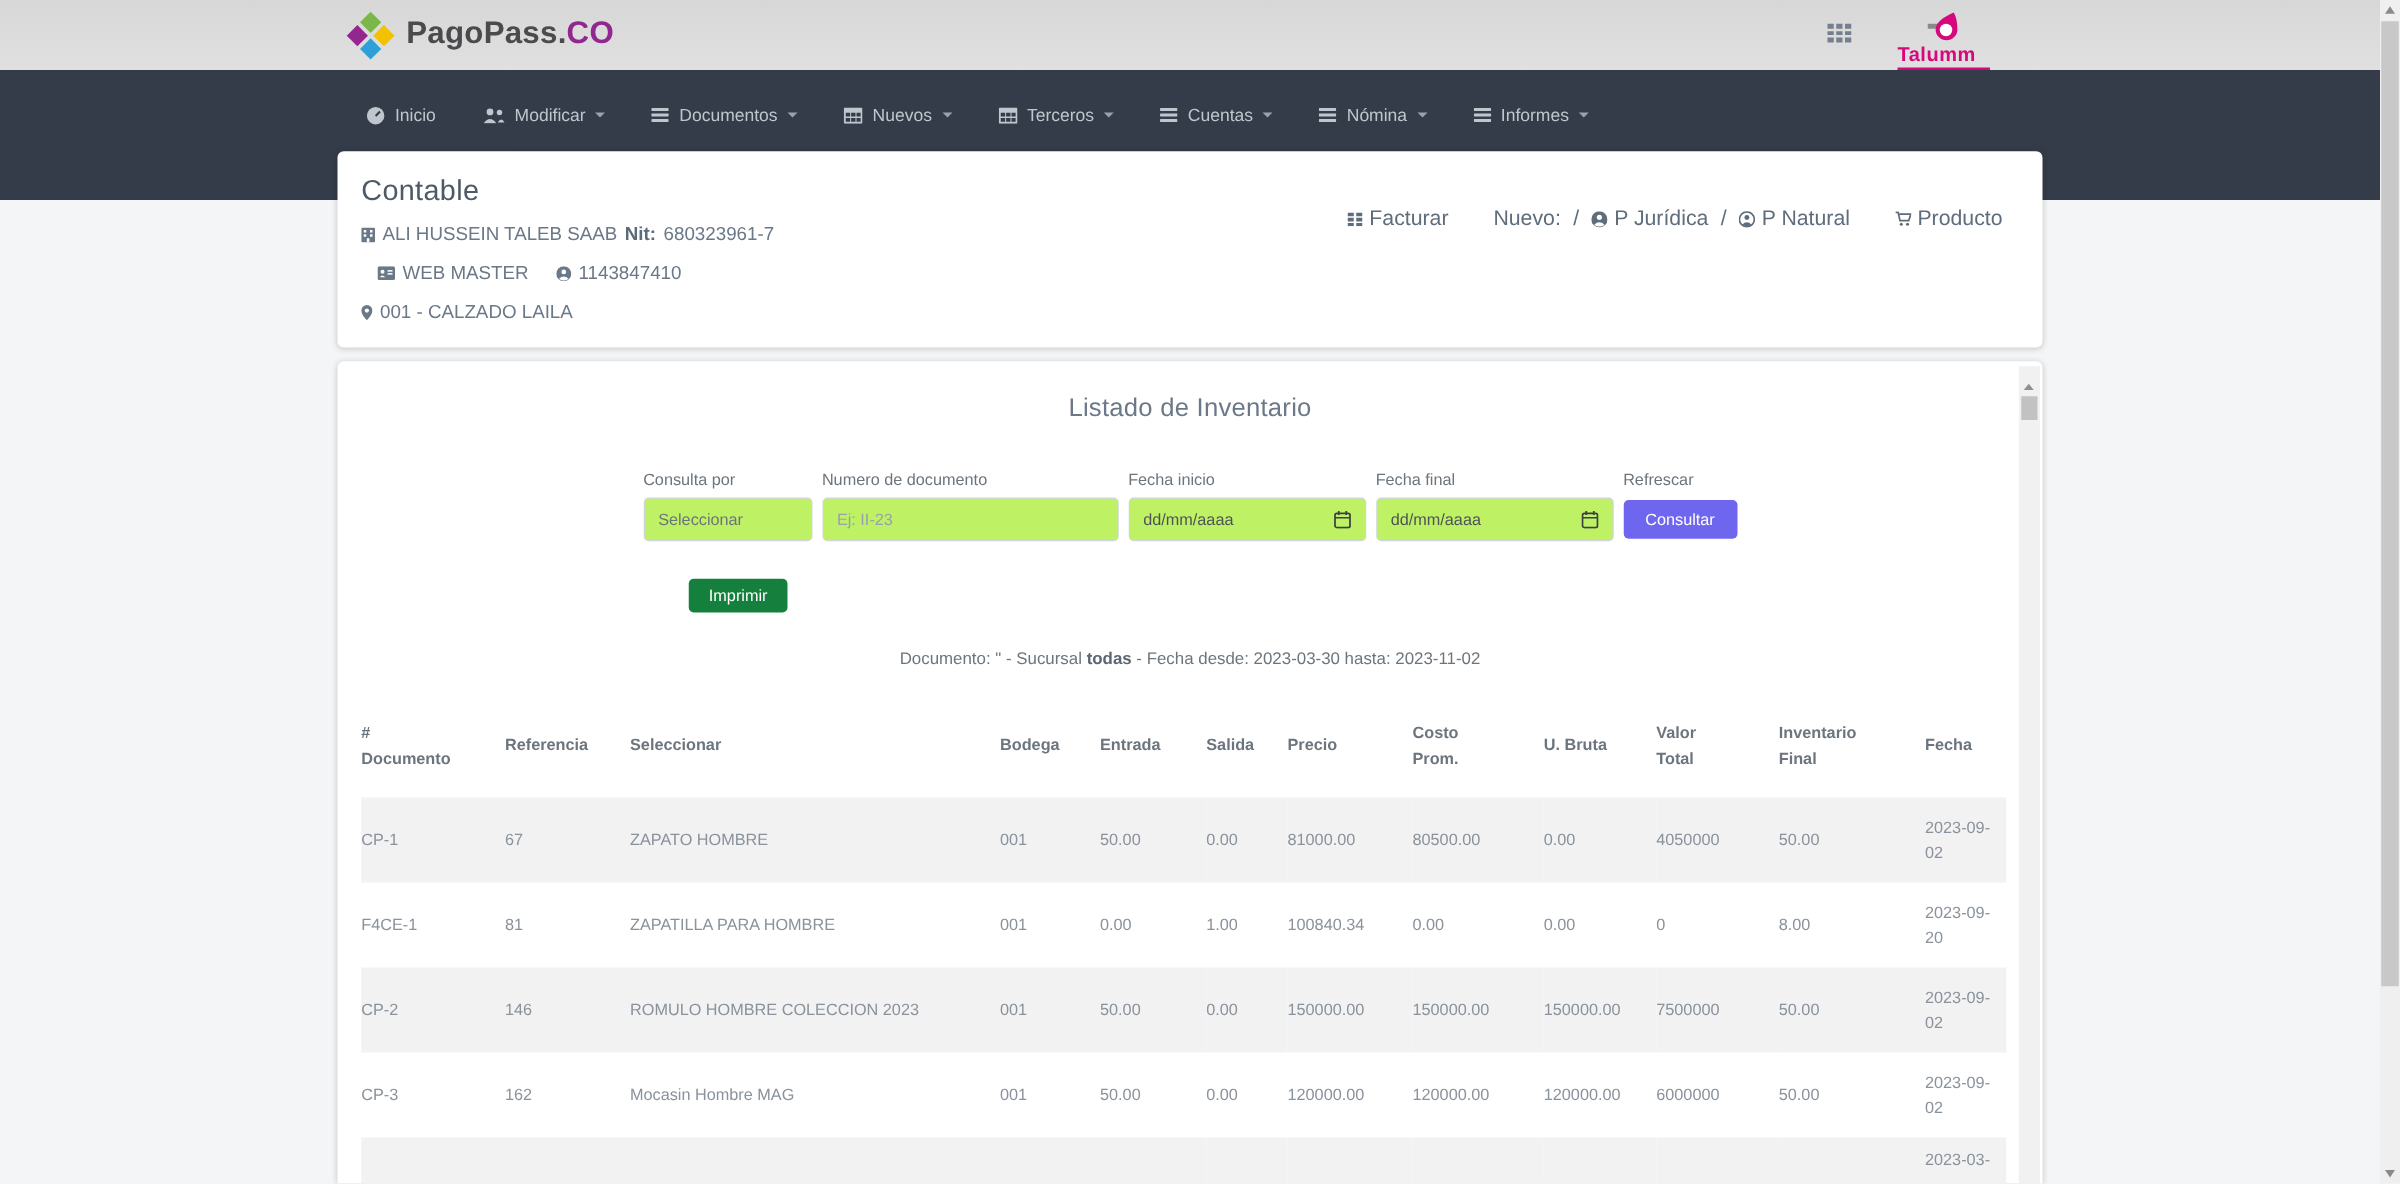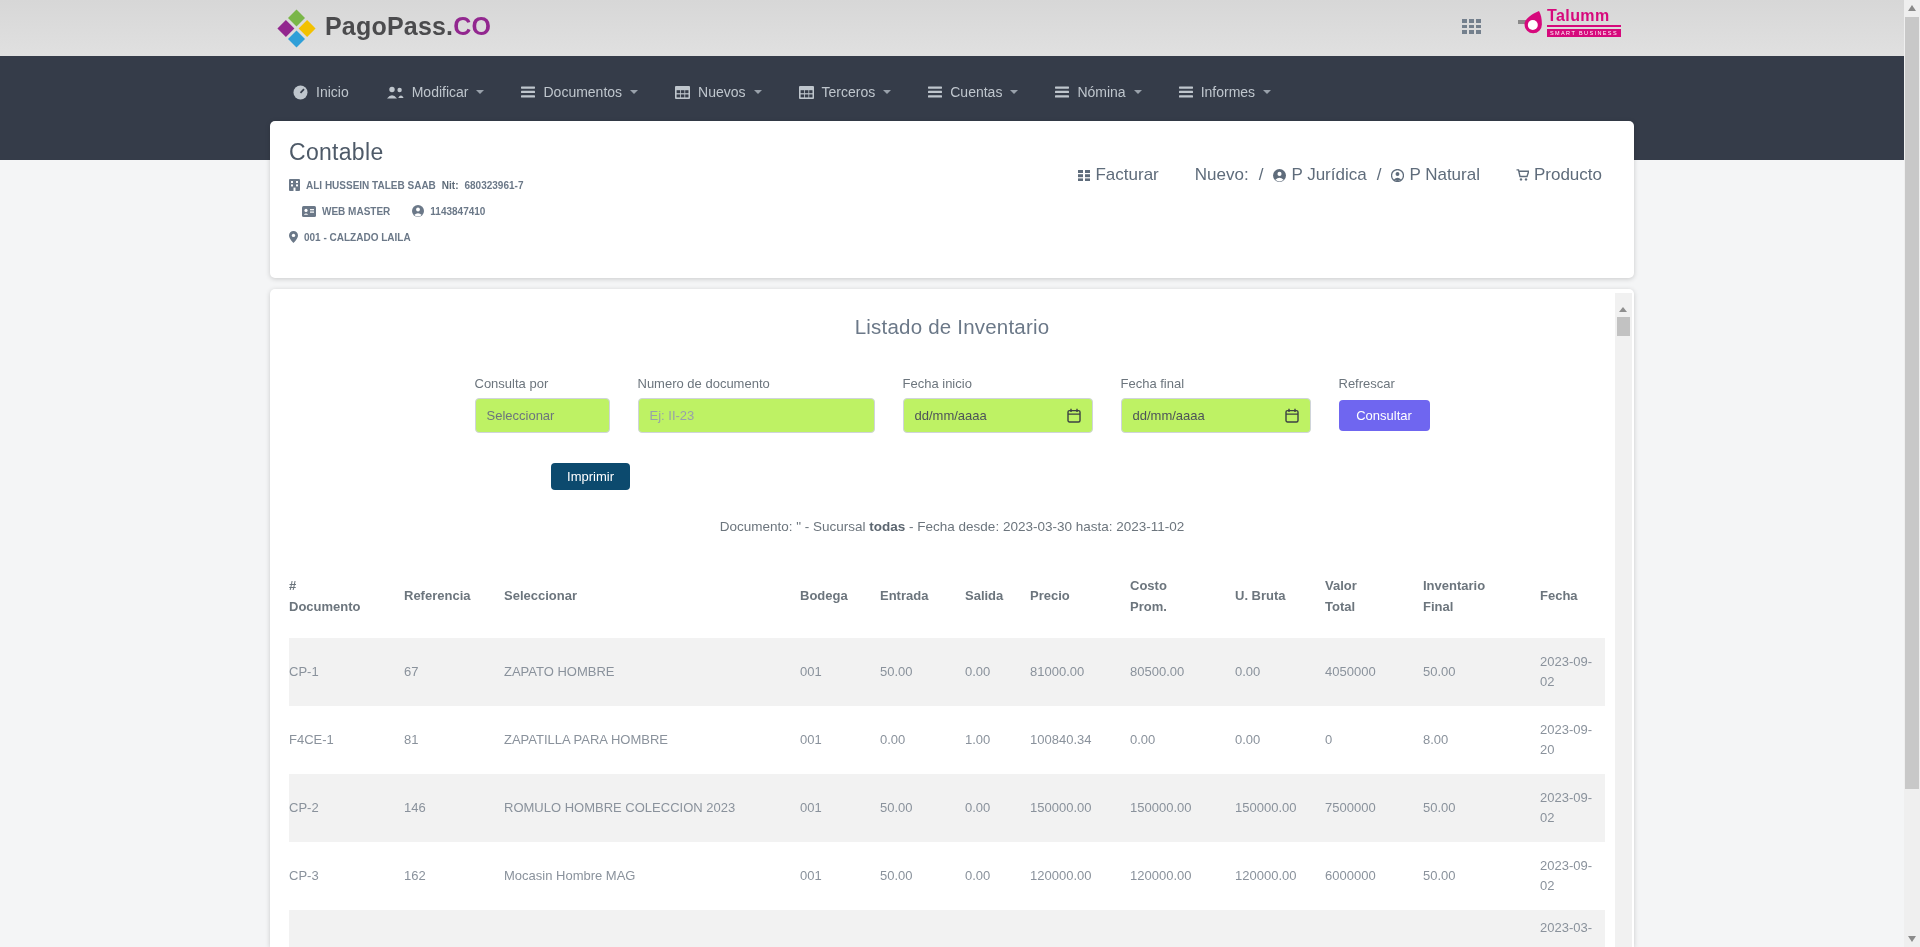--- a/index.html
+++ b/index.html
@@ -19,63 +19,63 @@
   .brand { position:absolute; left:283px; top:11px; display:flex; align-items:center; gap:12px; cursor:pointer; }
   .logo-diamond { width:27px; height:27px; display:grid; grid-template-columns:12px 12px; grid-template-rows:12px 12px;
     gap:3px; transform:rotate(45deg); margin:4px 3px 0 0; }
   .logo-diamond i { display:block; }
   .ld-green{background:#7ab648;} .ld-yellow{background:#f2c100;} .ld-purple{background:#92278f;} .ld-blue{background:#2f9fd8;}
   .brand-text { font-size:25px; font-weight:600; color:#4b4b4d; letter-spacing:.2px; }
   .brand-text .co { color:#92278f; font-weight:700; }
   .apps-grid { position:absolute; left:1462px; top:19px; width:21px; height:15px; display:grid;
     grid-template-columns:repeat(3,5px); grid-template-rows:repeat(3,3.6px); gap:2px; cursor:pointer; }
   .apps-grid i { background:#74808d; display:block; }
-  .talumm { position:absolute; left:1518px; top:7px; display:flex; align-items:center; gap:2px; }
+  .talumm { position:absolute; left:1518px; top:7px; display:flex; align-items:center; gap:2px;flex-direction:column; }
   .talumm-txt { display:flex; flex-direction:column; }
   .talumm-name { color:#d6097c; font-weight:700; font-size:16px; letter-spacing:.4px; border-bottom:2px solid #d6097c; line-height:1.1; }
   .talumm-tag { margin-top:2px; background:#d6097c; color:#fff; font-size:5.5px; letter-spacing:1.4px; padding:1px 3px; text-align:center; }
 
   
   .navbar { position:absolute; left:0; top:56px; width:1904px; height:104px; background:#353c49; }
   .nav-inner { position:absolute; left:293px; top:18px; display:flex; align-items:center; gap:37px;
     color:#bfc6cd; font-size:14px; }
   .nav-item { display:flex; align-items:center; gap:8px; cursor:pointer; height:36px; }
   .caret { width:0; height:0; border:4px solid transparent; border-top-color:#99a1ab; margin-top:4px; }
   .nav-item svg { flex:none; }
 
   
   .card { position:absolute; left:270px; width:1364px; background:#fff; border-radius:5px;
     box-shadow:0 1px 5px rgba(0,0,0,.18); }
   .card-contable { top:121px; height:157px; }
   .card-inventory { top:289px; height:658px; border-radius:5px 5px 0 0; overflow:hidden; }
 
   
   .contable-title { margin:18px 0 0 19px; font-size:23px; font-weight:500; color:#4e5a68; letter-spacing:.3px; }
-  .info-line { display:flex; align-items:center; gap:6px; margin-left:19px; font-size:10px; color:#6b7888;font-weight:bold; }
+  .info-line { display:flex; align-items:center; gap:6px; margin-left:19px; font-size:15px; color:#6b7888; }
   .info-line.l1 { margin-top:13px; } .info-line.l2 { margin-top:14px;margin-left:32px; } .info-line.l3 { margin-top:14px; }
   .info-line b { color:#5d6a77; }
   .info-group { display:flex; align-items:center; gap:6px; margin-right:16px; }
   .contable-actions { position:absolute; top:44px; right:32px; display:flex; align-items:center; gap:10px;
     font-size:17px; color:#5f6c7b; }
   .action-link { display:flex; align-items:center; gap:5px; cursor:pointer; }
   .gap-l { margin-left:26px; } .gap-r { margin-right:26px; }
 
   
   .inv-title { text-align:center; margin-top:26px; font-size:20.5px; font-weight:400; color:#6b7888; letter-spacing:.2px; }
-  .filters { display:flex; justify-content:center; align-items:flex-start; gap:28px; margin-top:37px; }
+  .filters { display:flex; justify-content:center; align-items:flex-start; gap:8px; margin-top:37px; }
   .field label { display:block; font-size:13px; color:#6c757d; margin-bottom:7px; }
   .control { height:35px; border:1px solid #cfd4da; border-radius:4px; background:#bef264;
     font-size:13px; color:#6c757d; display:flex; align-items:center; padding:0 11px; }
   .select-box { width:135px; cursor:pointer; }
   .doc-input { width:237px; outline:none; }
   .doc-input::placeholder { color:#98a1aa; }
   .date-box { width:190px; justify-content:space-between; color:#4d5359; cursor:text; }
   .btn-consultar { width:91px; height:31px; margin-top:2px; background:#6f66f0; border:none; border-radius:4px;
     color:#fff; font-size:13px; cursor:pointer; }
-  .btn-imprimir { display:block; margin:30px 0 0 281px; width:79px; height:27px; background:#0c4a6e; border:none;
+  .btn-imprimir { display:block; margin:30px 0 0 281px; width:79px; height:27px; background:#15803d; border:none;
     border-radius:4px; color:#fff; font-size:13px; cursor:pointer; }
   .summary { text-align:center; margin-top:29px; font-size:13.5px; color:#6c757d; }
   .summary b { color:#5c6670; }
 
   table.inv-table { margin:42px 0 0 19px; width:1316px; border-collapse:collapse; table-layout:fixed; }
   .inv-table thead th { text-align:left; vertical-align:middle; font-size:13px; font-weight:700; color:#6c757d;
     padding:0 8px 20px 0; line-height:1.6; }
   .inv-table thead th span { display:inline-block; }
   .inv-table thead th:nth-child(1) span { max-width:72px; }
   .inv-table thead th:nth-child(8) span { max-width:46px; }

